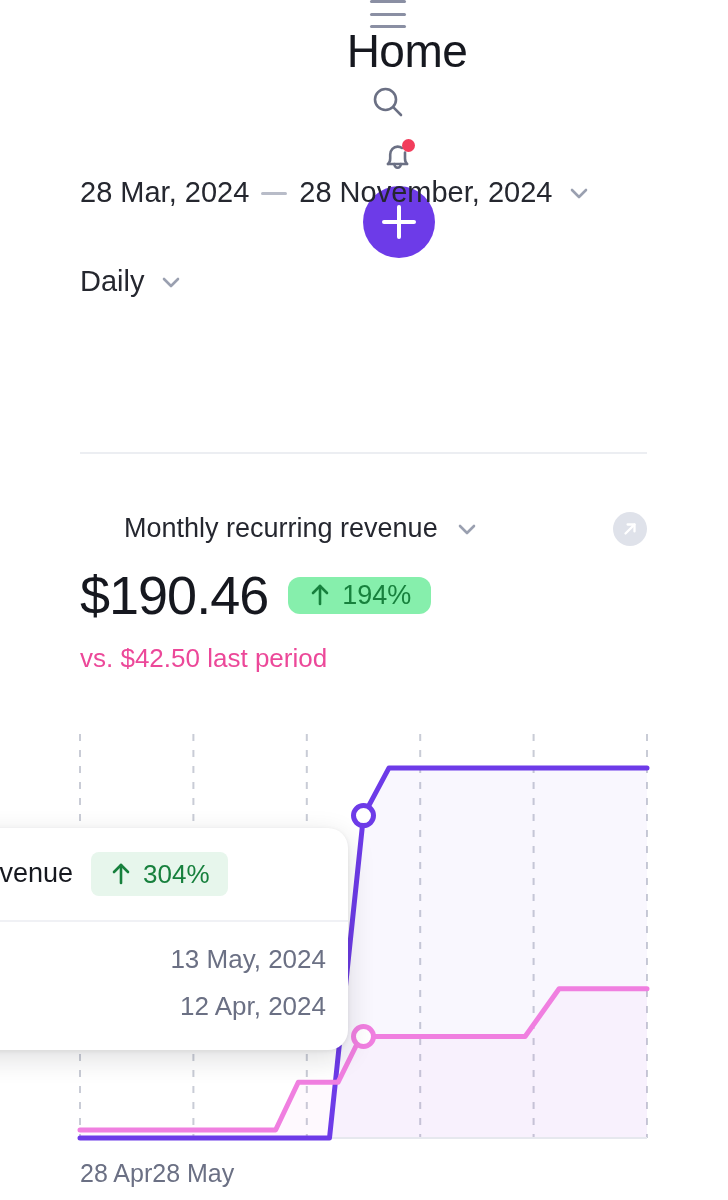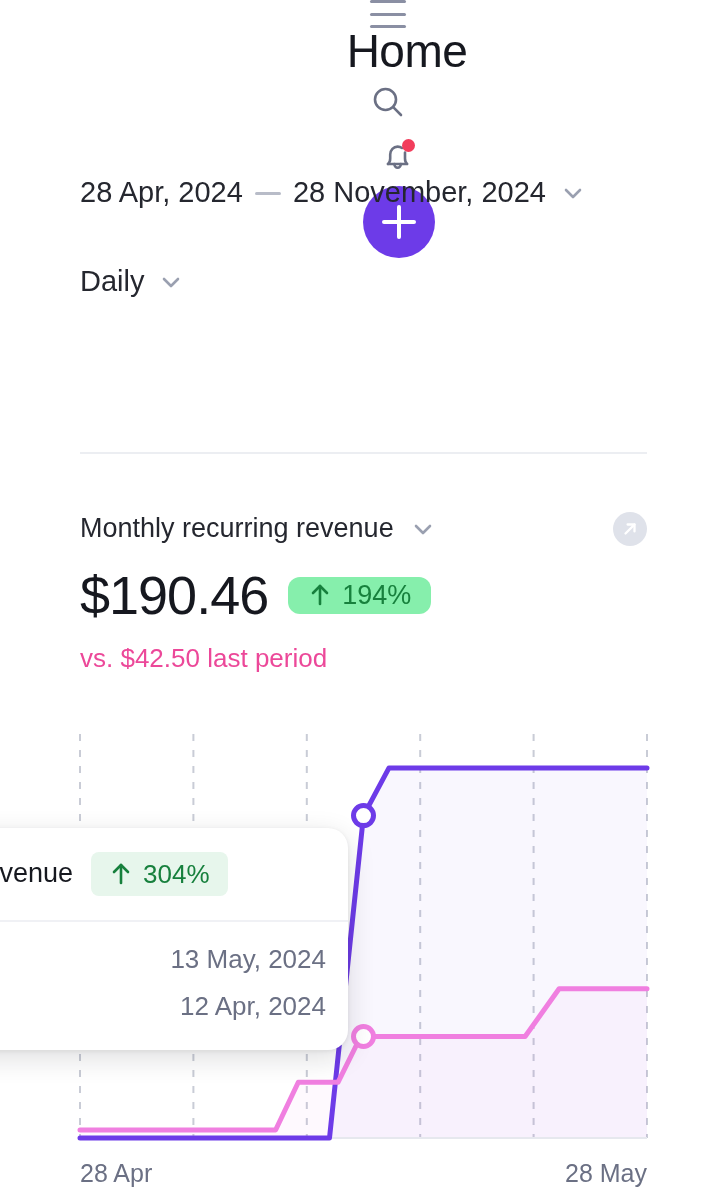--- a/index.html
+++ b/index.html
@@ -162,20 +162,21 @@
   .metric {
     position: absolute;
     left: 80px;
     top: 512px;
     width: 567px;
   }
 
   .metric-head {
     display: flex;
     align-items: center;
+    margin-left: 44px;
   }
   .metric-name {
     font-size: 27px;
     color: #25272f;
     line-height: 1.1;
   }
   .metric-head .chev { margin-left: 16px; }
   .metric-head-spacer { flex: 1 1 auto; }
 
   .expand-btn {
@@ -240,21 +241,20 @@
     height: 460px;
     display: block;
   }
 
   .axis-labels {
     position: absolute;
     left: 80px;
     top: 460px;
     width: 567px;
     display: flex;
-    justify-content: space-between;
   }
   .axis-label {
     font-size: 25px;
     color: #6b7084;
     line-height: 1.1;
   }
 
   
   .tooltip {
     position: absolute;
@@ -343,21 +343,21 @@
       <span class="fab-inner">
         <span class="plus-h"></span>
         <span class="plus-v"></span>
       </span>
     </div>
   </div>
 
   <div class="filters">
 
     <div class="filter-row">
-      <span class="filter-text">28 Apr, 2024</span>
+      <span class="filter-text">28 Mar, 2024</span>
       <span class="date-dash"></span>
       <span class="filter-text">28 November, 2024</span>
       <svg class="chev" width="26" height="26" viewBox="0 0 26 26">
         <polyline points="6,10 13,17 20,10" fill="none" stroke="#9aa0b0" stroke-width="2.6" stroke-linecap="round" stroke-linejoin="round"></polyline>
       </svg>
     </div>
 
     <div class="filter-row">
       <span class="filter-text">Daily</span>
       <svg class="chev" width="26" height="26" viewBox="0 0 26 26">

